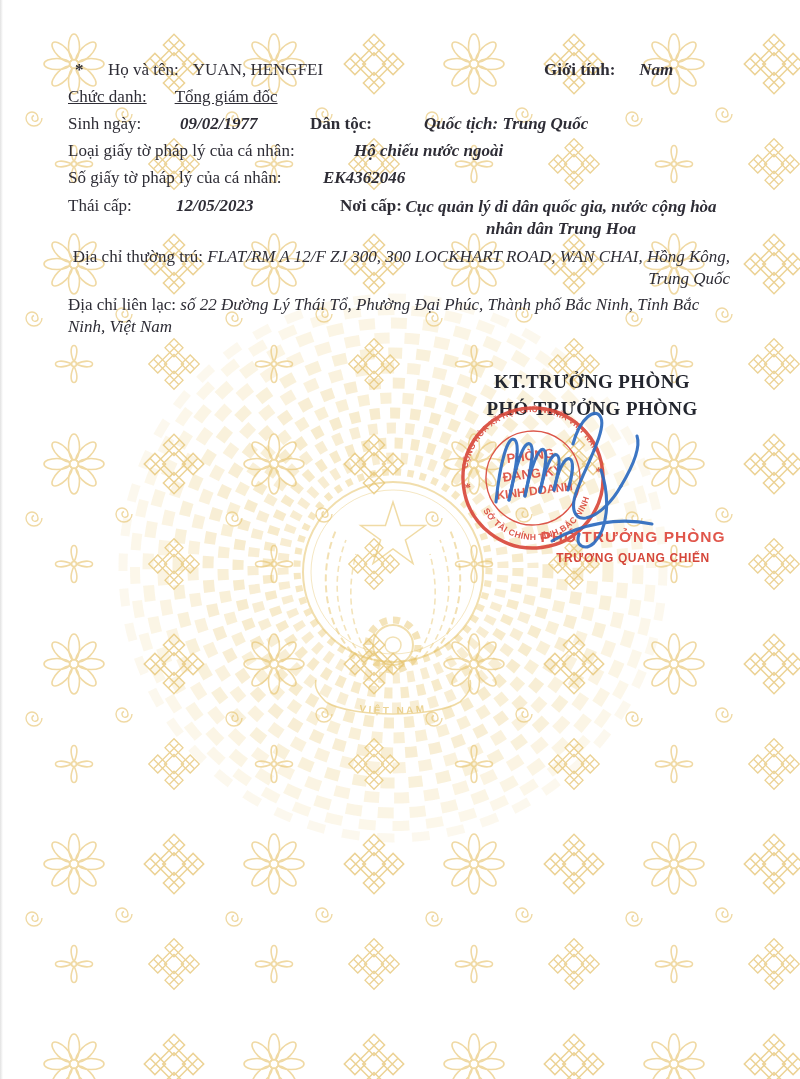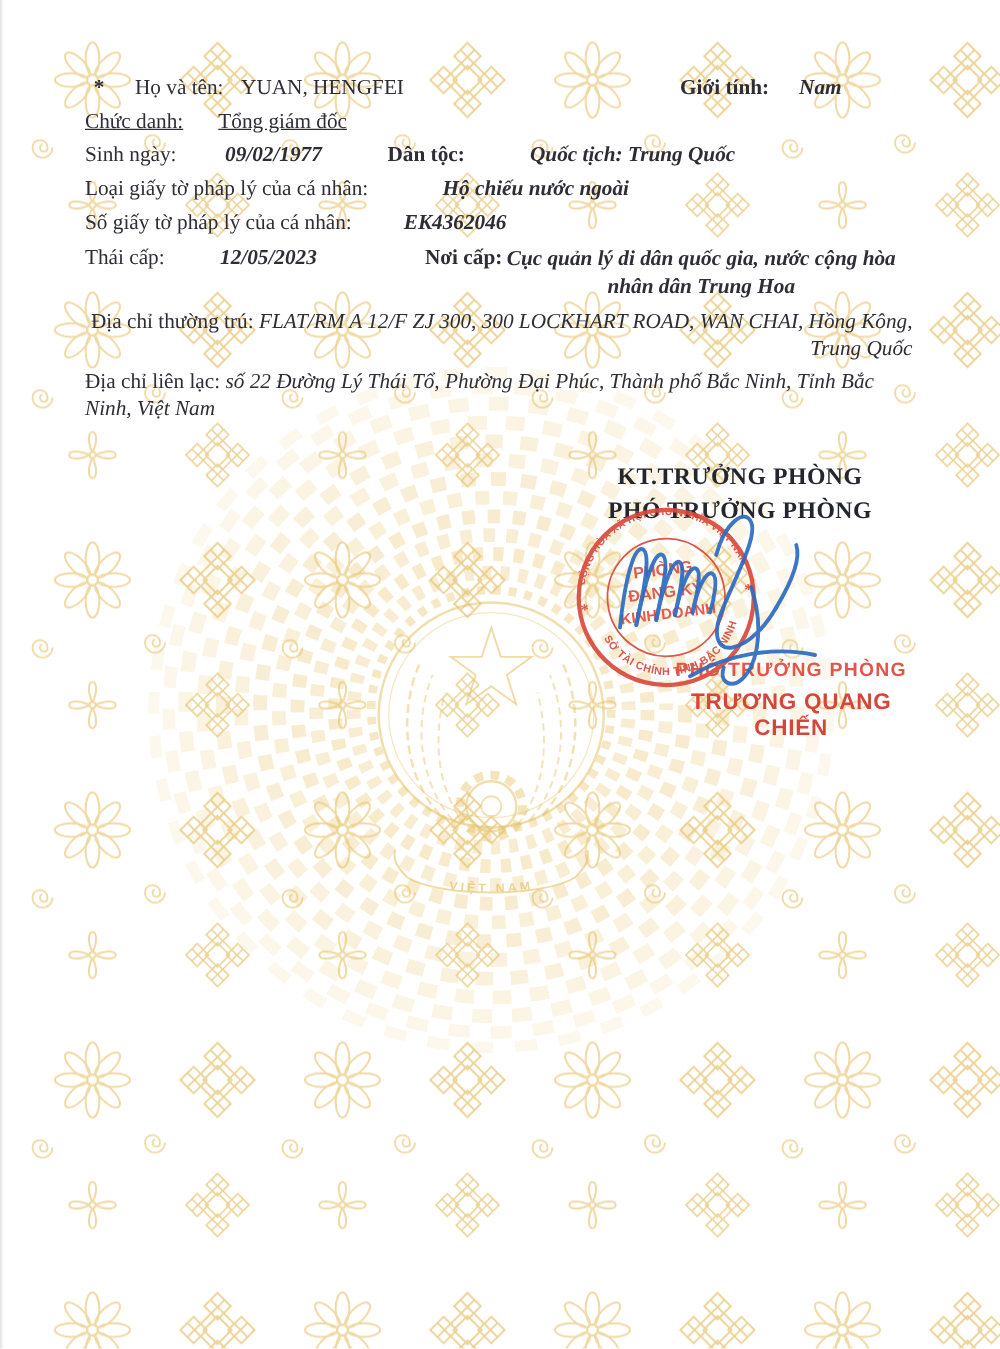--- a/index.html
+++ b/index.html
@@ -19,21 +19,21 @@
   .gap{display:inline-block;width:14px;}
   .noi-cap-val{display:inline-block;width:350px;line-height:22px;white-space:normal;
        vertical-align:top;text-align:center;}
   .sig-head{position:absolute;left:462px;top:368px;width:260px;z-index:3;text-align:center;
        font-weight:bold;font-size:19px;line-height:27px;letter-spacing:.4px;color:#23262f;}
   .stamp-wrap{position:absolute;left:453px;top:398px;z-index:3;}
   .sign-wrap{position:absolute;left:440px;top:390px;z-index:5;pointer-events:none;}
   .red-block{position:absolute;left:532px;top:528px;width:202px;z-index:4;text-align:center;
        font-family:"Liberation Sans", sans-serif;font-weight:bold;}
   .red-title{font-size:15.5px;letter-spacing:1px;color:#e0564b;}
-  .red-name{margin-top:5px;font-size:18px;letter-spacing:.6px;color:#d5463a;}
+  .red-name{margin-top:5px;font-size:12px;letter-spacing:.6px;color:#d5463a;}
   .stamp-center{font-family:"Liberation Sans", sans-serif;font-weight:bold;}
   .ring-text{font-family:"Liberation Sans", sans-serif;font-weight:bold;}
 </style>
 </head>
 <body>
 
 <div class="doc">
 
   <svg class="bg" width="800" height="1079" viewBox="0 0 800 1079" aria-hidden="true">
     <defs>

